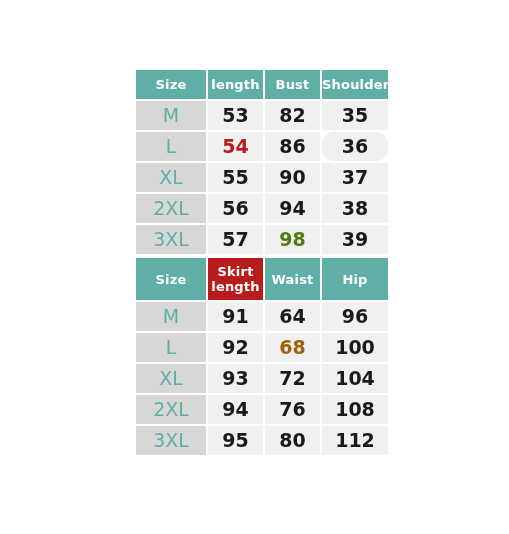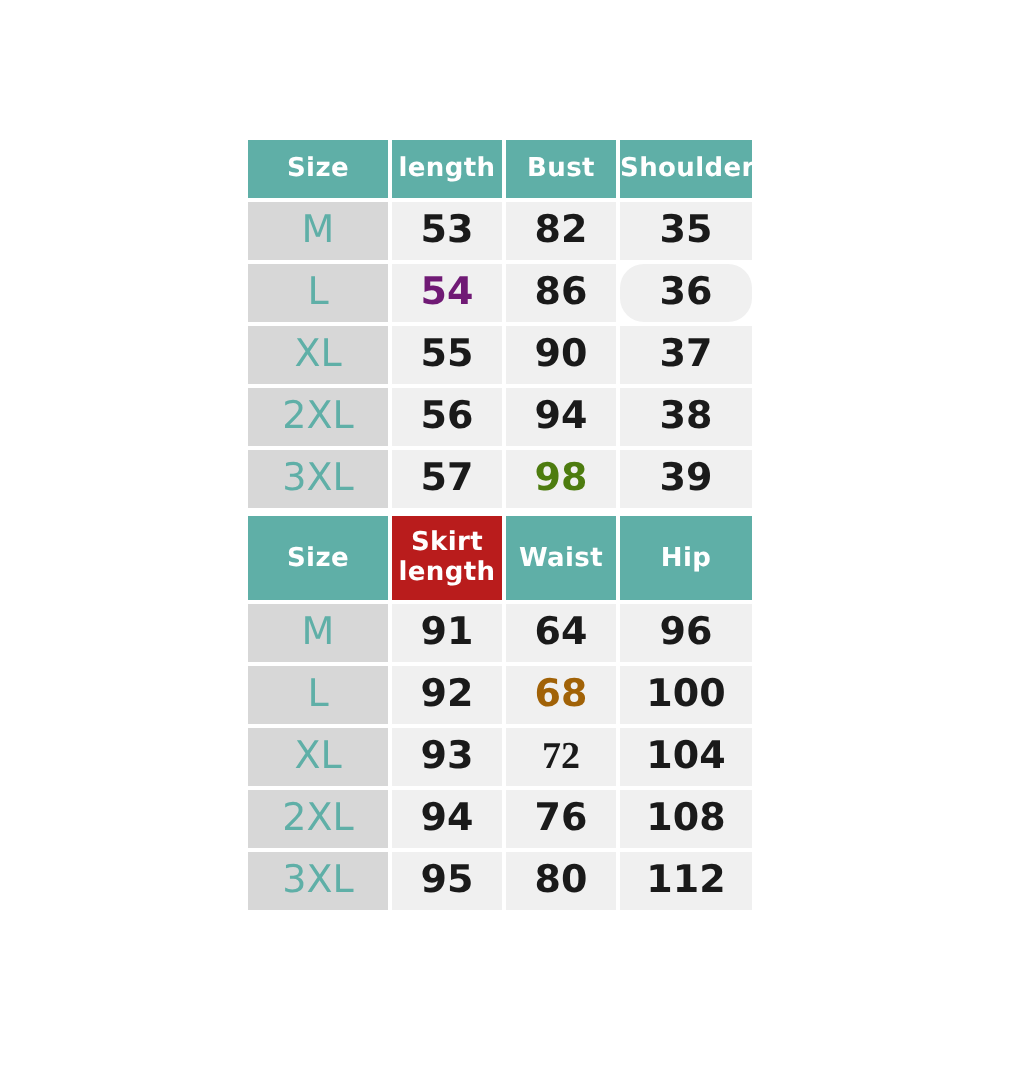--- a/index.html
+++ b/index.html
@@ -9,21 +9,21 @@
   body {
     width: 509px;
     height: 534px;
     background: #ffffff;
     font-family: "DejaVu Sans", "Liberation Sans", sans-serif;
     overflow: hidden;
   }
 
   #size-chart-wrap {
     position: absolute;
-    left: 122px;
+    left: 134px;
     top: 68px;
     width: 252px;
   }
 
   .size-table {
     width: 252px;
     border-collapse: separate;
     border-spacing: 2px 2px;
     table-layout: fixed;
     margin: 0;
@@ -102,21 +102,21 @@
     </thead>
     <tbody>
       <tr>
         <td class="size-cell" style="background: rgb(215, 215, 215); color: rgb(95, 175, 167);">M</td>
         <td class="val-cell" style="background: rgb(240, 240, 240); color: rgb(26, 26, 26);">53</td>
         <td class="val-cell" style="background: rgb(240, 240, 240); color: rgb(26, 26, 26);">82</td>
         <td class="val-cell" style="background: rgb(240, 240, 240); color: rgb(26, 26, 26);">35</td>
       </tr>
       <tr>
         <td class="size-cell" style="background: rgb(215, 215, 215); color: rgb(95, 175, 167);">L</td>
-        <td class="val-cell" style="background: rgb(240, 240, 240); color: #701a75;">54</td>
+        <td class="val-cell" style="background: rgb(240, 240, 240); color: #b91c1c;">54</td>
         <td class="val-cell" style="background: rgb(240, 240, 240); color: rgb(26, 26, 26);">86</td>
         <td class="val-cell" style="background: rgb(240, 240, 240); color: rgb(26, 26, 26); border-radius: 12px;">36</td>
       </tr>
       <tr>
         <td class="size-cell" style="background: rgb(215, 215, 215); color: rgb(95, 175, 167);">XL</td>
         <td class="val-cell" style="background: rgb(240, 240, 240); color: rgb(26, 26, 26);">55</td>
         <td class="val-cell" style="background: rgb(240, 240, 240); color: rgb(26, 26, 26);">90</td>
         <td class="val-cell" style="background: rgb(240, 240, 240); color: rgb(26, 26, 26);">37</td>
       </tr>
       <tr>
@@ -158,21 +158,21 @@
       </tr>
       <tr>
         <td class="size-cell" style="background: rgb(215, 215, 215); color: rgb(95, 175, 167);">L</td>
         <td class="val-cell" style="background: rgb(240, 240, 240); color: rgb(26, 26, 26);">92</td>
         <td class="val-cell" style="background: rgb(240, 240, 240); color: #a16207;">68</td>
         <td class="val-cell" style="background: rgb(240, 240, 240); color: rgb(26, 26, 26);">100</td>
       </tr>
       <tr>
         <td class="size-cell" style="background: rgb(215, 215, 215); color: rgb(95, 175, 167);">XL</td>
         <td class="val-cell" style="background: rgb(240, 240, 240); color: rgb(26, 26, 26);">93</td>
-        <td class="val-cell" style="background: rgb(240, 240, 240); color: rgb(26, 26, 26); font-family: Liberation Serif, serif;">72</td>
+        <td class="val-cell" style="background: rgb(240, 240, 240); color: rgb(26, 26, 26);">72</td>
         <td class="val-cell" style="background: rgb(240, 240, 240); color: rgb(26, 26, 26);">104</td>
       </tr>
       <tr>
         <td class="size-cell" style="background: rgb(215, 215, 215); color: rgb(95, 175, 167);">2XL</td>
         <td class="val-cell" style="background: rgb(240, 240, 240); color: rgb(26, 26, 26);">94</td>
         <td class="val-cell" style="background: rgb(240, 240, 240); color: rgb(26, 26, 26);">76</td>
         <td class="val-cell" style="background: rgb(240, 240, 240); color: rgb(26, 26, 26);">108</td>
       </tr>
       <tr>
         <td class="size-cell" style="background: rgb(215, 215, 215); color: rgb(95, 175, 167);">3XL</td>

